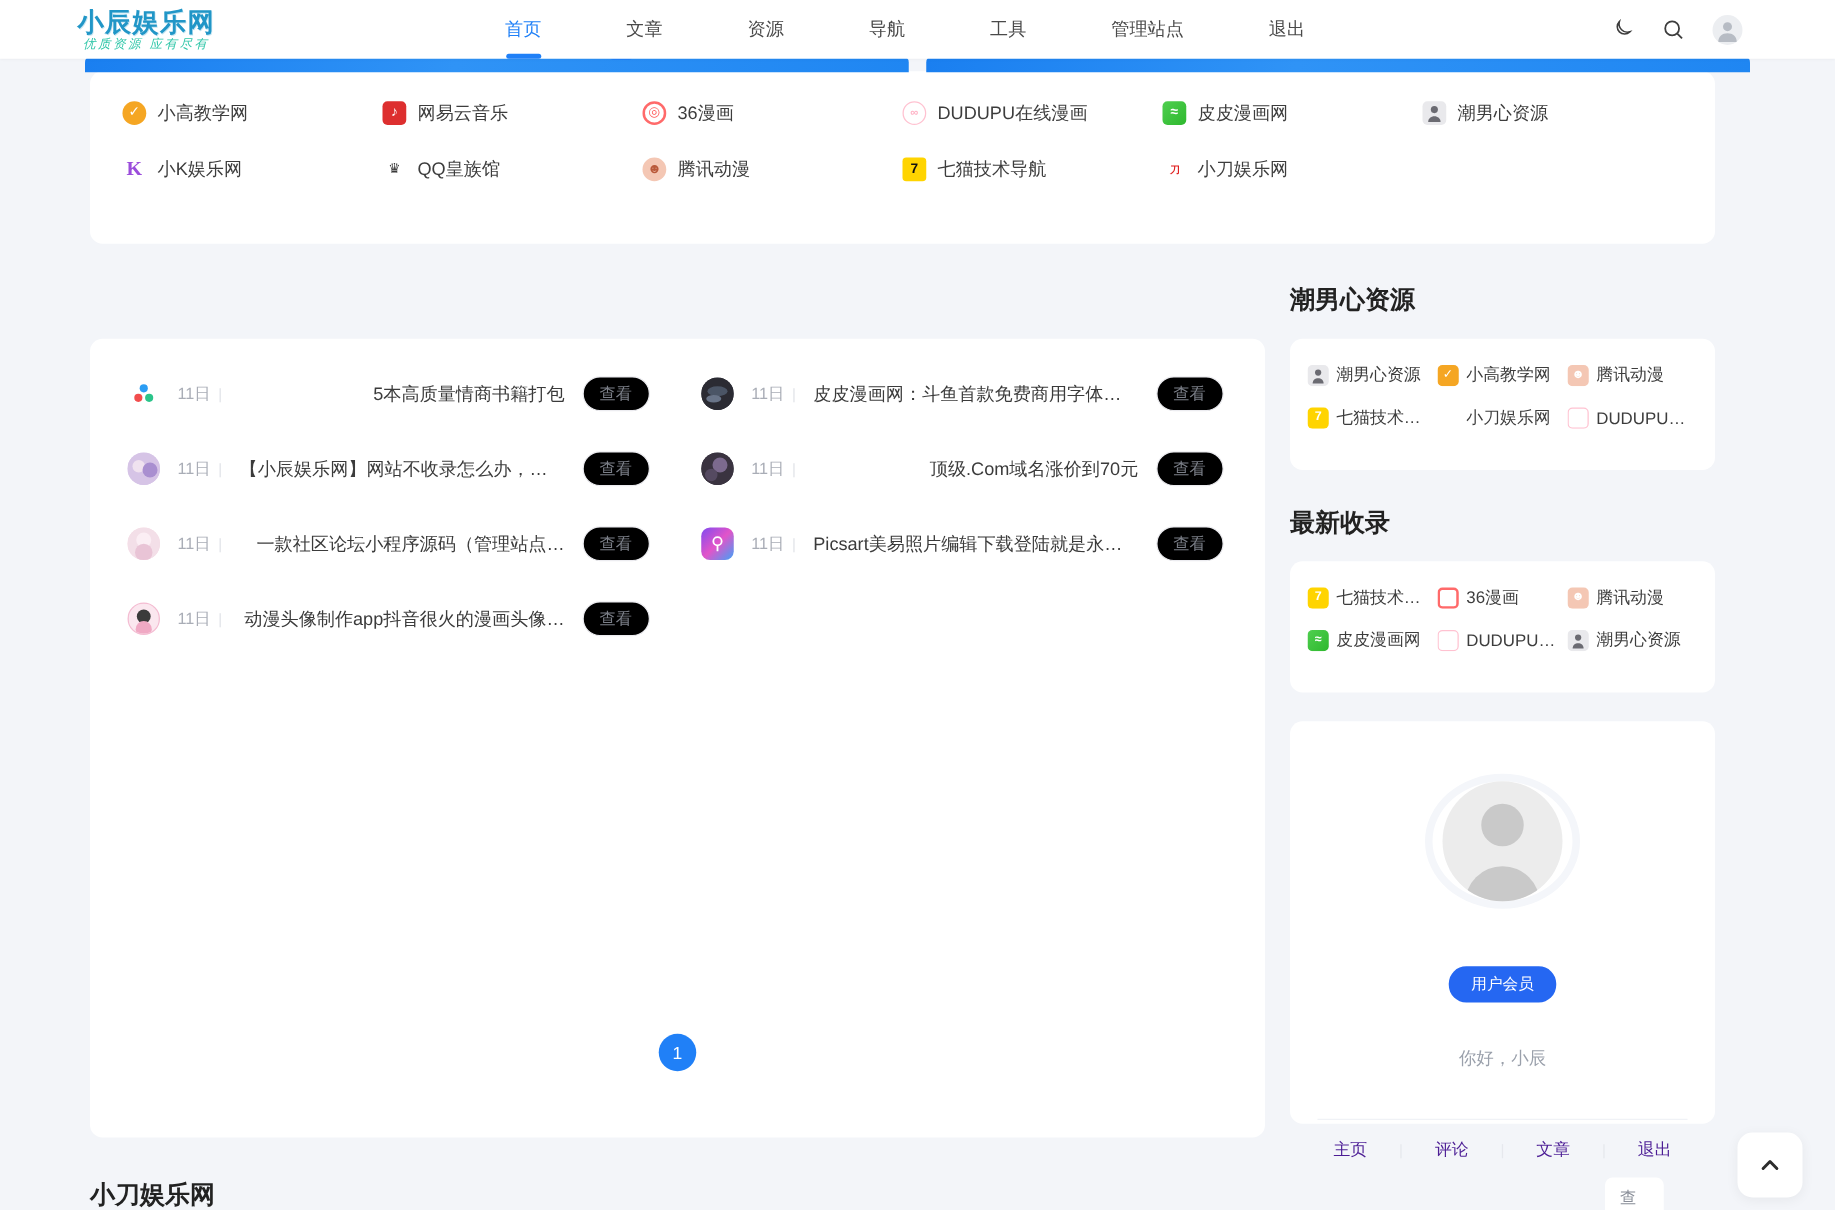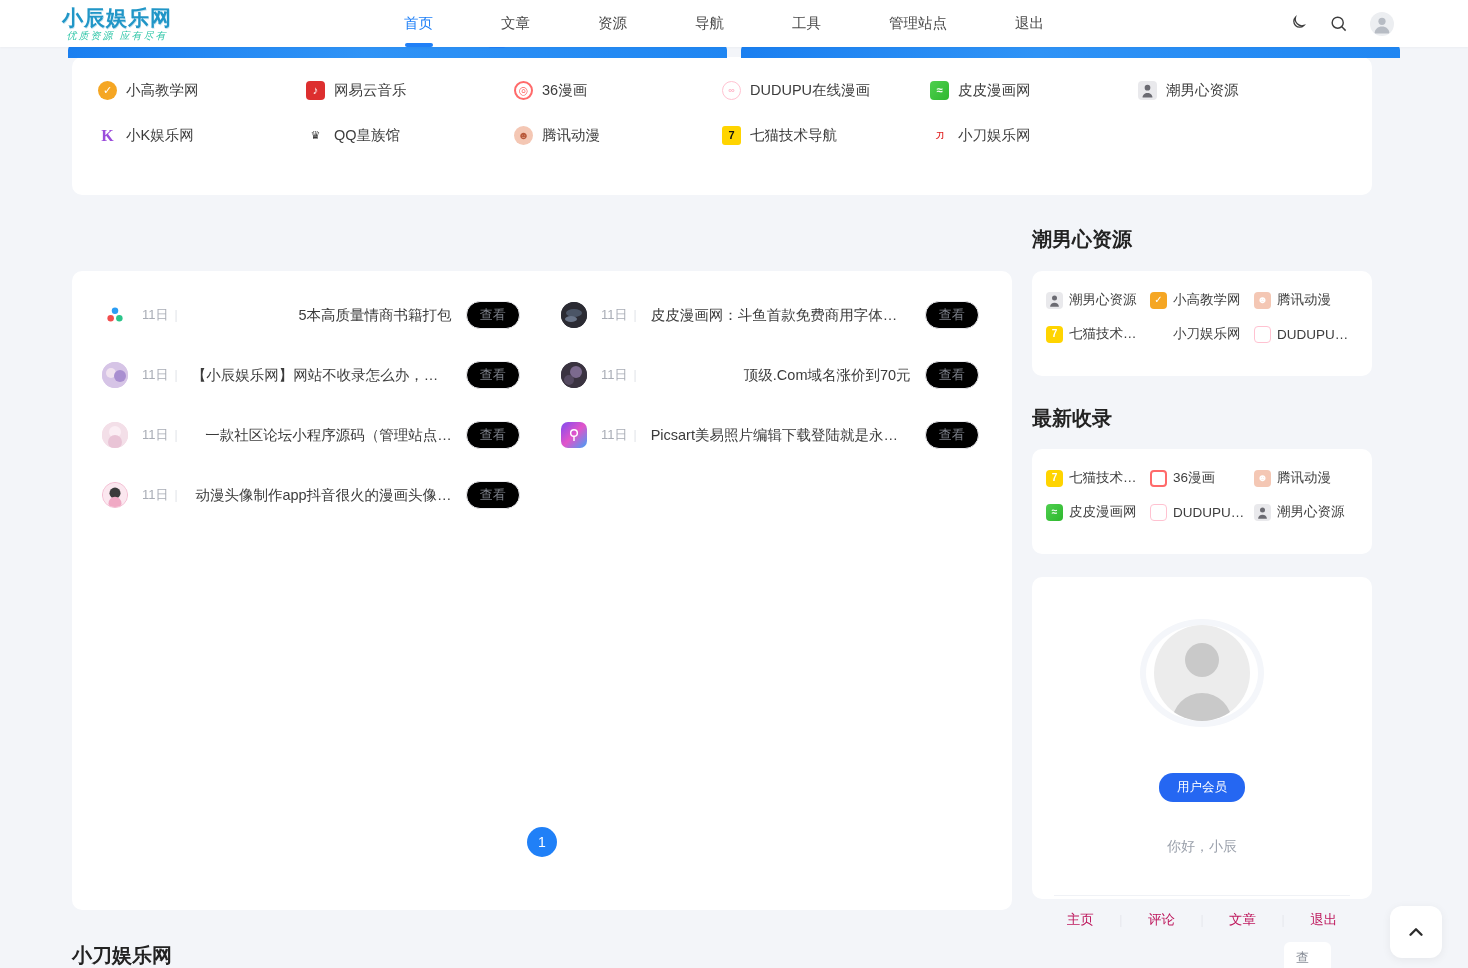--- a/index.html
+++ b/index.html
@@ -229,21 +229,21 @@
     margin-top: 30px;
     background: #2567f2; color: #fff; font-size: 12.5px;
     padding: 6px 18px; border-radius: 14px; cursor: pointer;
   }
   .pf-greet { margin-top: 20px; font-size: 14px; color: #9aa0ab; }
   .pf-links {
     margin-top: 23px; width: 296px; border-top: 1px solid #f0f2f6;
     padding-top: 15px;
     display: flex; align-items: center; justify-content: space-around;
   }
-  .pf-link { font-size: 13.5px; color: #be185d; cursor: pointer; }
+  .pf-link { font-size: 13.5px; color: #4c1d95; cursor: pointer; }
   .pf-div { color: #e6e8ed; font-size: 12px; }
 
   
   .bottom-title { position: absolute; top: 942px; left: 72px; }
   .more-pill {
     position: absolute; top: 942px; left: 1284px;
     display: flex; align-items: center; gap: 6px;
     background: #fff; border-radius: 6px; padding: 7px 12px;
     font-size: 13px; color: #8a8f99; cursor: pointer;
   }

